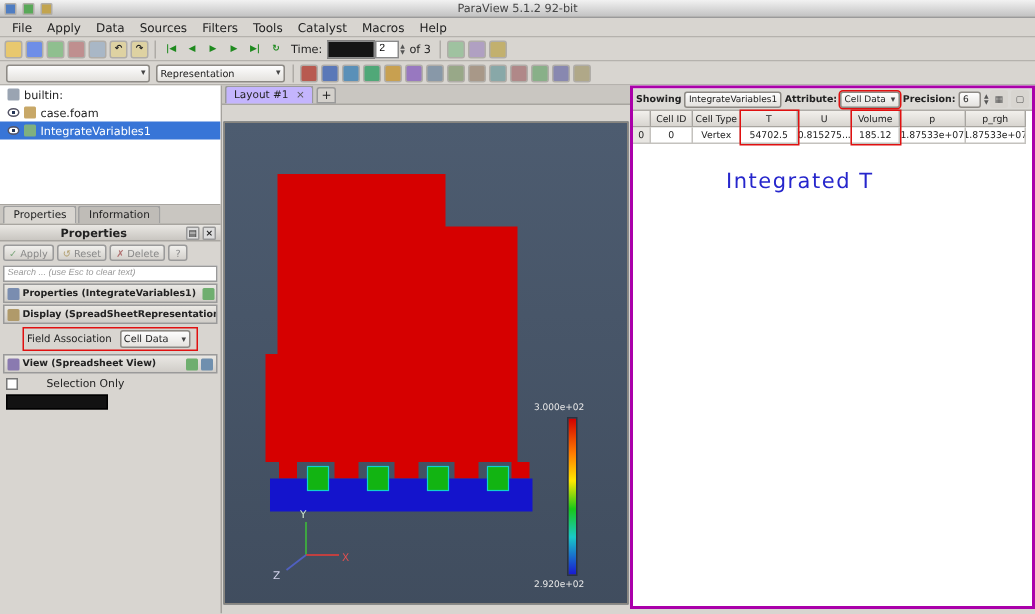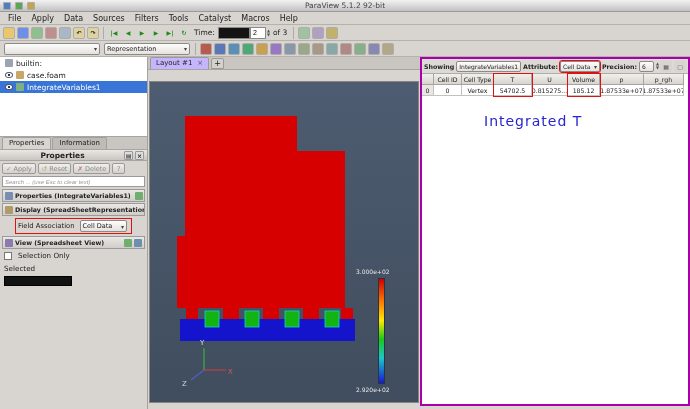--- a/index.html
+++ b/index.html
@@ -64,21 +64,21 @@
   .searchbox { padding:0 2px; height:12px; }
   .searchbox input { width:100%; height:11px; border:1px solid #9a9a9a; font-size:6px; padding:0 2px; }
   .searchbox input::placeholder { color:#999; font-style:italic; }
   .section-bar { height:13px; margin:1px 2px 0; border:1px solid #9a9a9a;
     background:linear-gradient(#eae8e4,#d0cdc8); display:flex; align-items:center;
     gap:2px; padding:0 2px; font-size:6.3px; font-weight:bold; white-space:nowrap; overflow:hidden; }
   .mini { width:8px; height:8px; border-radius:1px; flex:none; }
   .fa-row { margin:3px 16px; padding:1px 2px; display:flex; align-items:center; gap:3px;
     outline:1.5px solid #e01010; height:14px; }
   .fa-row .lbl { font-size:6.8px; white-space:nowrap; }
-  .selonly { display:flex; align-items:center; gap:6px; padding:3px 4px; font-size:7.2px; height:13px; }
+  .selonly { display:flex; align-items:center; gap:19px; padding:3px 4px; font-size:7.2px; height:13px; }
   .chk { width:8px; height:8px; border:1px solid #777; background:#fff; flex:none; }
   .sel-label { font-size:7.2px; padding:2px 4px; }
   .black-box { margin:1px 4px; width:68px; height:10px; background:#121212; border:1px solid #000; }
   
   #center { position:absolute; top:57px; left:148px; width:272px; bottom:0; }
   .layout-tabs { height:13px; background:#c9c6c1; border-bottom:1px solid #a8a5a0;
     display:flex; align-items:flex-end; gap:2px; padding-left:2px; }
   .ltab { background:#c4b5fd; border:1px solid #9a9a9a; border-bottom:none;
     border-radius:2px 2px 0 0; font-size:7px; padding:1px 5px 2px; display:flex; gap:5px; align-items:center; }
   .ltab .x { color:#555; font-size:7px; }
@@ -277,21 +277,20 @@
     <span class="mini" style="background:#8a7ab0"></span>
     <span>View (Spreadsheet View)</span>
     <span class="sp" style="flex:1"></span>
     <span class="mini" style="background:#6fae6f"></span>
     <span class="mini" style="background:#6f8fae"></span>
   </div>
   <div class="selonly">
     <span class="chk"></span>
     <span>Selection Only</span>
   </div>
-  <div class="sel-label">Selected</div>
   <div class="black-box"></div>
 </div>
 
 <div id="center">
   <div class="layout-tabs">
     <span class="ltab">
       <span>Layout #1</span>
       <span class="x">×</span>
     </span>
     <span class="ltab-add">+</span>

